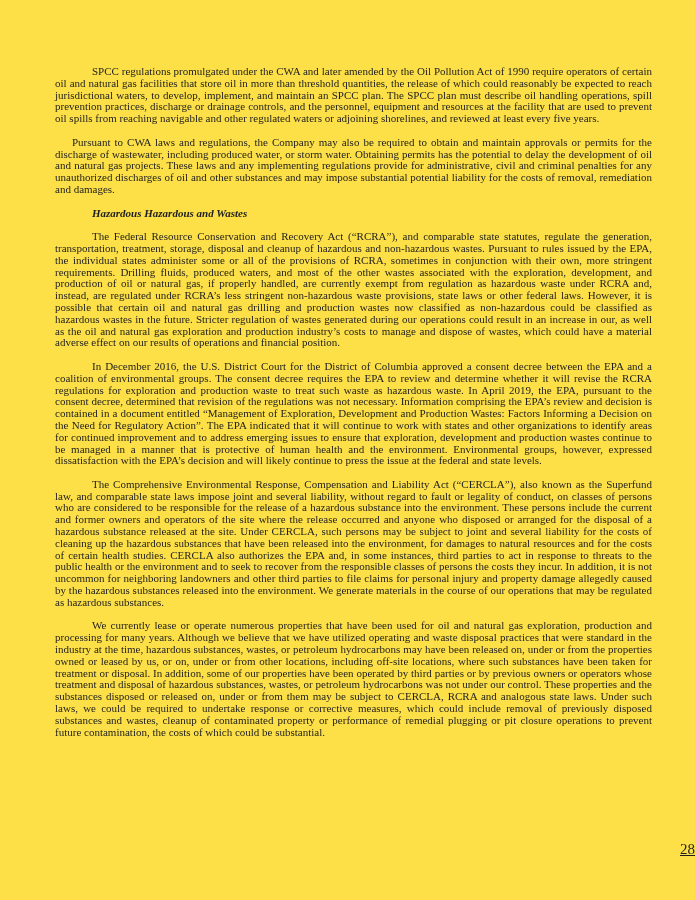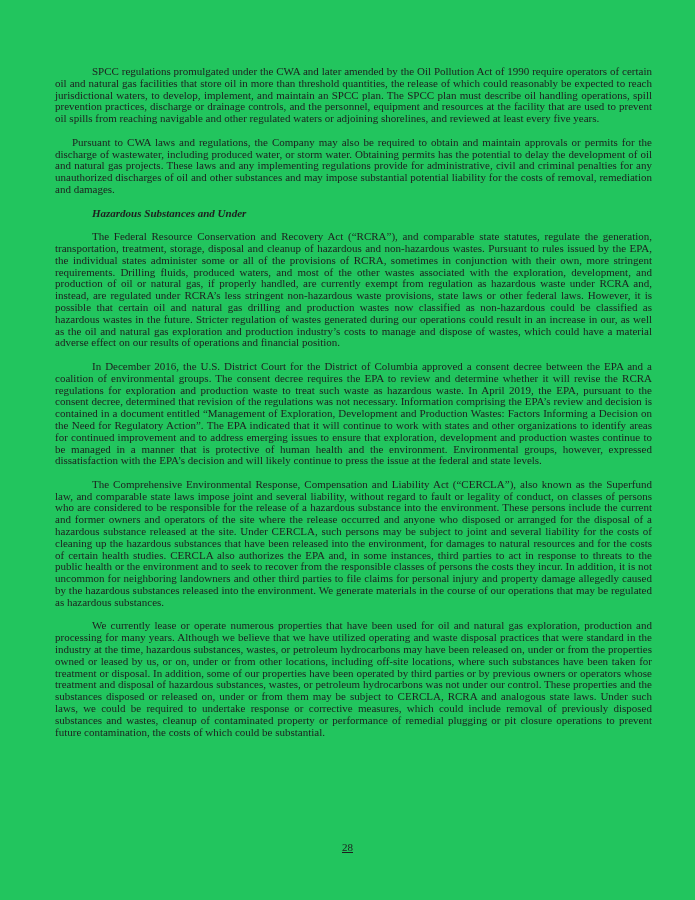--- a/index.html
+++ b/index.html
@@ -1,19 +1,19 @@
 <!DOCTYPE html>
 <html><head>
 <meta charset="utf-8">
 <style>
   html,body{margin:0;padding:0;background:#fdfdfd;}
   .sheet{
     position:relative;
     width:695px;height:900px;
-    background:#22c55e;
+    background:#fde047;
     color:#1e1e1e;
     font-family:"Liberation Serif","DejaVu Serif",serif;
     overflow:hidden;
   }
   .content{
     position:absolute;
     left:55px;top:66px;width:597px;
     font-size:11px;
     line-height:11.8px;
     text-align:justify;
@@ -25,33 +25,33 @@
     font-size:11px;
     font-weight:bold;
     font-style:italic;
     text-align:left;
     margin:11.8px 0 11.8px 37px;
   }
   .defined-term{}
   .page-number{
     position:absolute;
     left:0;right:0;top:841px;
-    text-align:center;
-    font-size:11px;
+    text-align:right;
+    font-size:15px;
     color:#1e1e1e;
     text-decoration:underline;
   }
 </style>
 </head>
 <body>
 
 <div class="sheet">
   <main class="content">
       <p class="para"><span>SPCC regulations promulgated under the CWA and later amended by the Oil Pollution Act of 1990 require operators of certain oil and natural gas facilities that store oil in more than threshold quantities, the release of which could reasonably be expected to reach jurisdictional waters, to develop, implement, and maintain an SPCC plan. The SPCC plan must describe oil handling operations, spill prevention practices, discharge or drainage controls, and the personnel, equipment and resources at the facility that are used to prevent oil spills from reaching navigable and other regulated waters or adjoining shorelines, and reviewed at least every five years.</span></p>
       <p class="para indent-small"><span>Pursuant to CWA laws and regulations, the Company may also be required to obtain and maintain approvals or permits for the discharge of wastewater, including produced water, or storm water. Obtaining permits has the potential to delay the development of oil and natural gas projects. These laws and any implementing regulations provide for administrative, civil and criminal penalties for any unauthorized discharges of oil and other substances and may impose substantial potential liability for the costs of removal, remediation and damages.</span></p>
-      <h3 class="heading"><span>Hazardous Substances and Under</span></h3>
+      <h3 class="heading"><span>Hazardous Hazardous and Wastes</span></h3>
       <p class="para"><span>The Federal Resource Conservation and Recovery Act (“</span><span class="defined-term">RCRA</span><span>”), and comparable state statutes, regulate the generation, transportation, treatment, storage, disposal and cleanup of hazardous and non-hazardous wastes. Pursuant to rules issued by the EPA, the individual states administer some or all of the provisions of RCRA, sometimes in conjunction with their own, more stringent requirements. Drilling fluids, produced waters, and most of the other wastes associated with the exploration, development, and production of oil or natural gas, if properly handled, are currently exempt from regulation as hazardous waste under RCRA and, instead, are regulated under RCRA’s less stringent non-hazardous waste provisions, state laws or other federal laws. However, it is possible that certain oil and natural gas drilling and production wastes now classified as non-hazardous could be classified as hazardous wastes in the future. Stricter regulation of wastes generated during our operations could result in an increase in our, as well as the oil and natural gas exploration and production industry’s costs to manage and dispose of wastes, which could have a material adverse effect on our results of operations and financial position.</span></p>
       <p class="para"><span>In December 2016, the U.S. District Court for the District of Columbia approved a consent decree between the EPA and a coalition of environmental groups. The consent decree requires the EPA to review and determine whether it will revise the RCRA regulations for exploration and production waste to treat such waste as hazardous waste. In April 2019, the EPA, pursuant to the consent decree, determined that revision of the regulations was not necessary. Information comprising the EPA’s review and decision is contained in a document entitled “Management of Exploration, Development and Production Wastes: Factors Informing a Decision on the Need for Regulatory Action”. The EPA indicated that it will continue to work with states and other organizations to identify areas for continued improvement and to address emerging issues to ensure that exploration, development and production wastes continue to be managed in a manner that is protective of human health and the environment. Environmental groups, however, expressed dissatisfaction with the EPA’s decision and will likely continue to press the issue at the federal and state levels.</span></p>
       <p class="para"><span>The Comprehensive Environmental Response, Compensation and Liability Act (“</span><span class="defined-term">CERCLA</span><span>”), also known as the Superfund law, and comparable state laws impose joint and several liability, without regard to fault or legality of conduct, on classes of persons who are considered to be responsible for the release of a hazardous substance into the environment. These persons include the current and former owners and operators of the site where the release occurred and anyone who disposed or arranged for the disposal of a hazardous substance released at the site. Under CERCLA, such persons may be subject to joint and several liability for the costs of cleaning up the hazardous substances that have been released into the environment, for damages to natural resources and for the costs of certain health studies. CERCLA also authorizes the EPA and, in some instances, third parties to act in response to threats to the public health or the environment and to seek to recover from the responsible classes of persons the costs they incur. In addition, it is not uncommon for neighboring landowners and other third parties to file claims for personal injury and property damage allegedly caused by the hazardous substances released into the environment. We generate materials in the course of our operations that may be regulated as hazardous substances.</span></p>
       <p class="para"><span>We currently lease or operate numerous properties that have been used for oil and natural gas exploration, production and processing for many years. Although we believe that we have utilized operating and waste disposal practices that were standard in the industry at the time, hazardous substances, wastes, or petroleum hydrocarbons may have been released on, under or from the properties owned or leased by us, or on, under or from other locations, including off-site locations, where such substances have been taken for treatment or disposal. In addition, some of our properties have been operated by third parties or by previous owners or operators whose treatment and disposal of hazardous substances, wastes, or petroleum hydrocarbons was not under our control. These properties and the substances disposed or released on, under or from them may be subject to CERCLA, RCRA and analogous state laws. Under such laws, we could be required to undertake response or corrective measures, which could include removal of previously disposed substances and wastes, cleanup of contaminated property or performance of remedial plugging or pit closure operations to prevent future contamination, the costs of which could be substantial.</span></p>
     </main>
   <footer class="page-number">28</footer>
 </div>
 
 </body></html>

